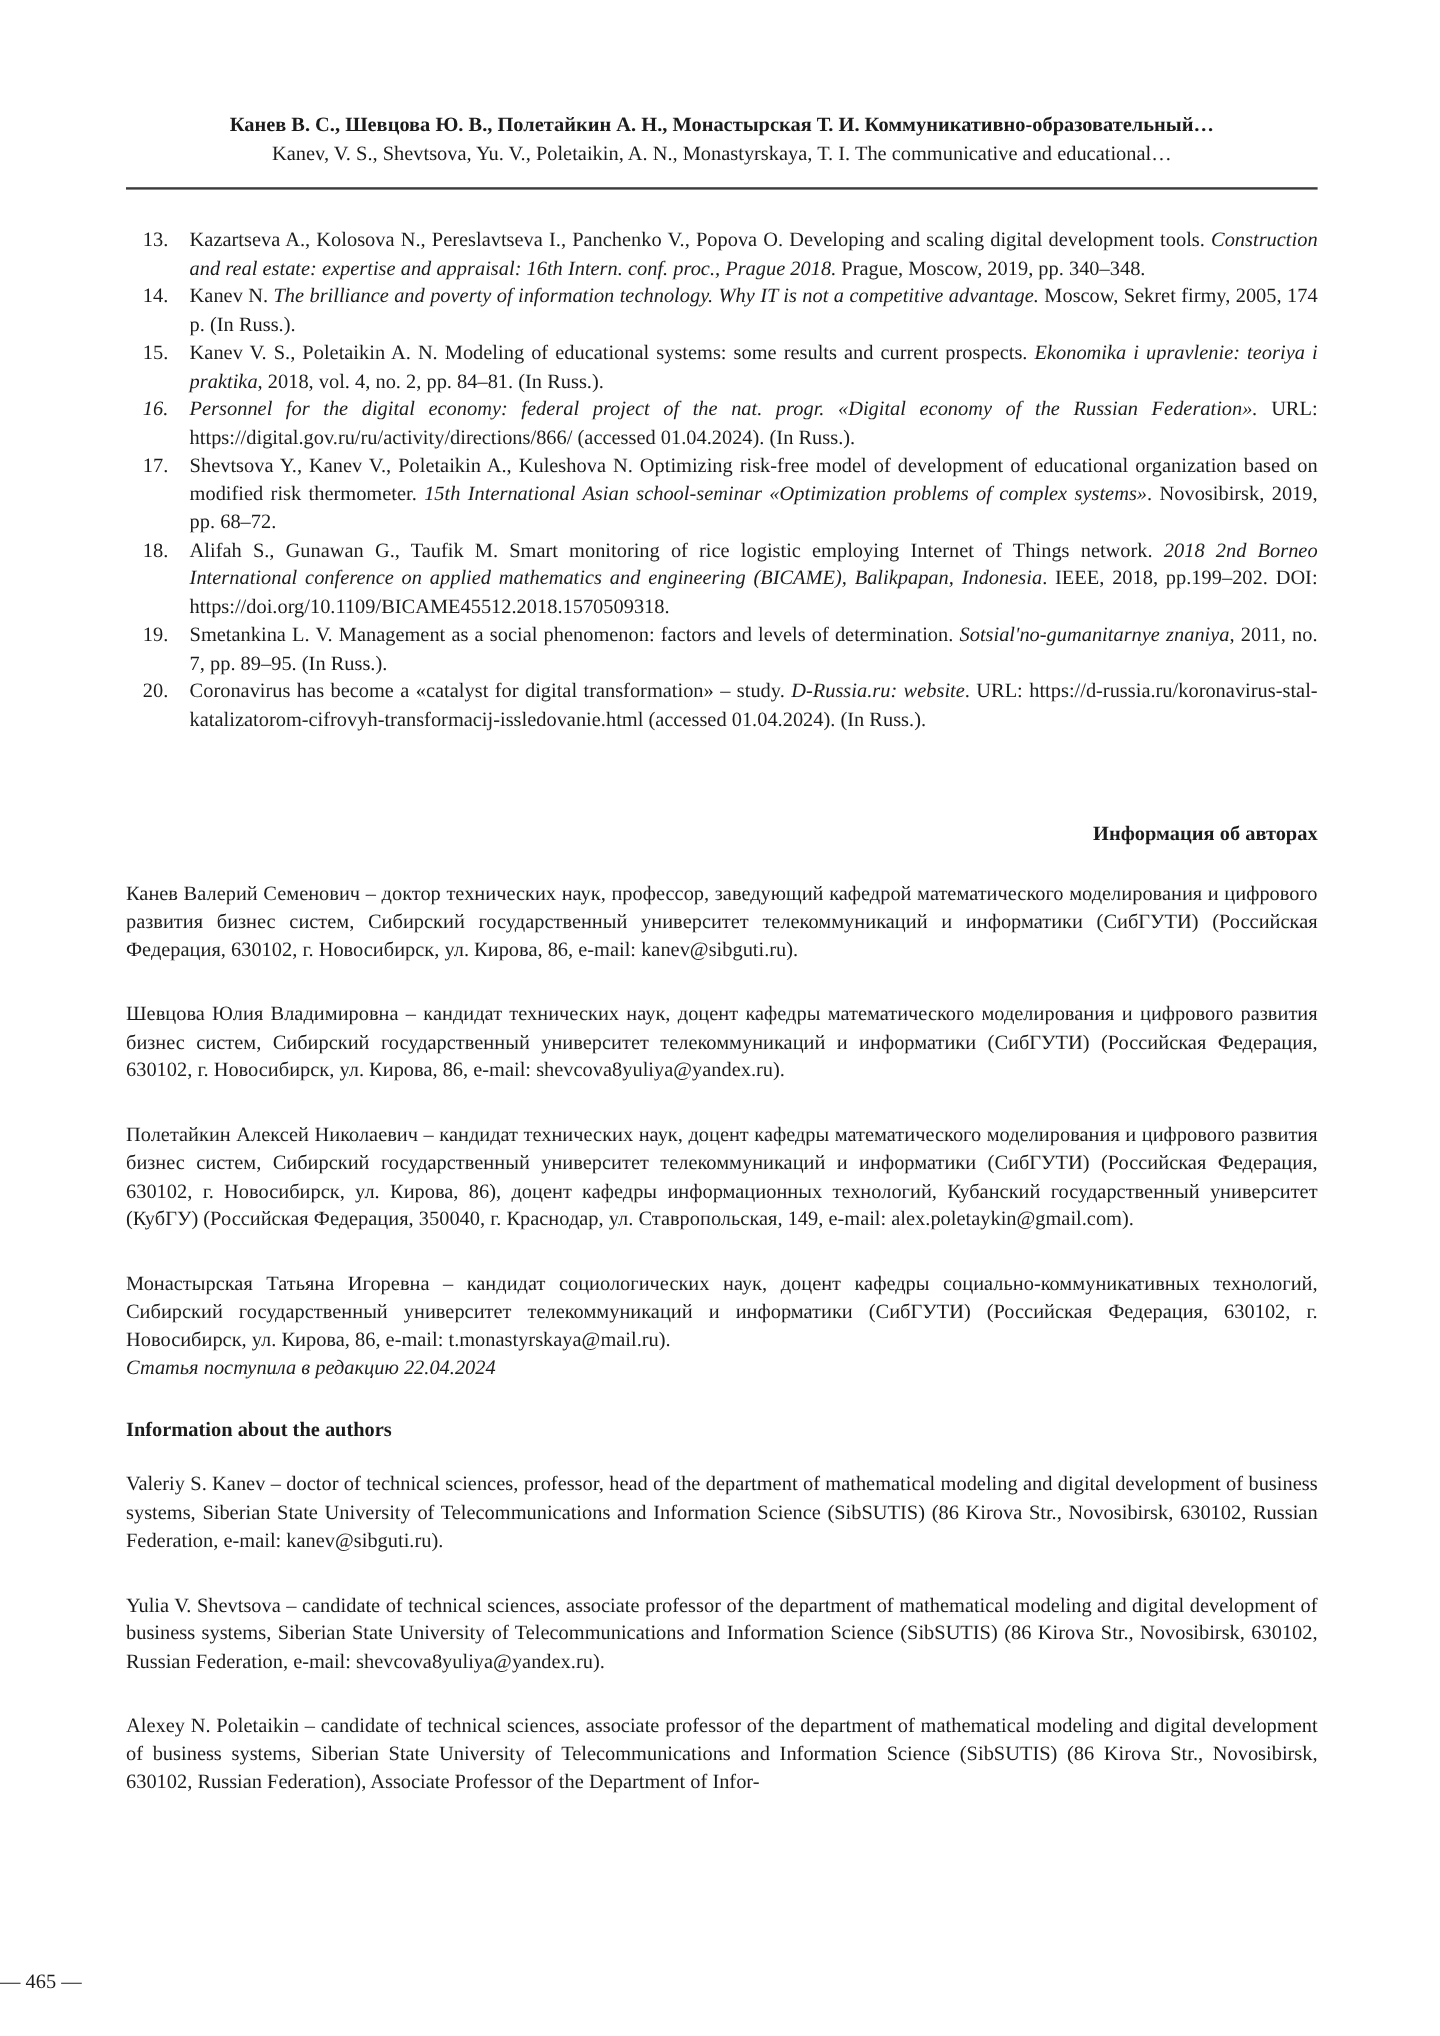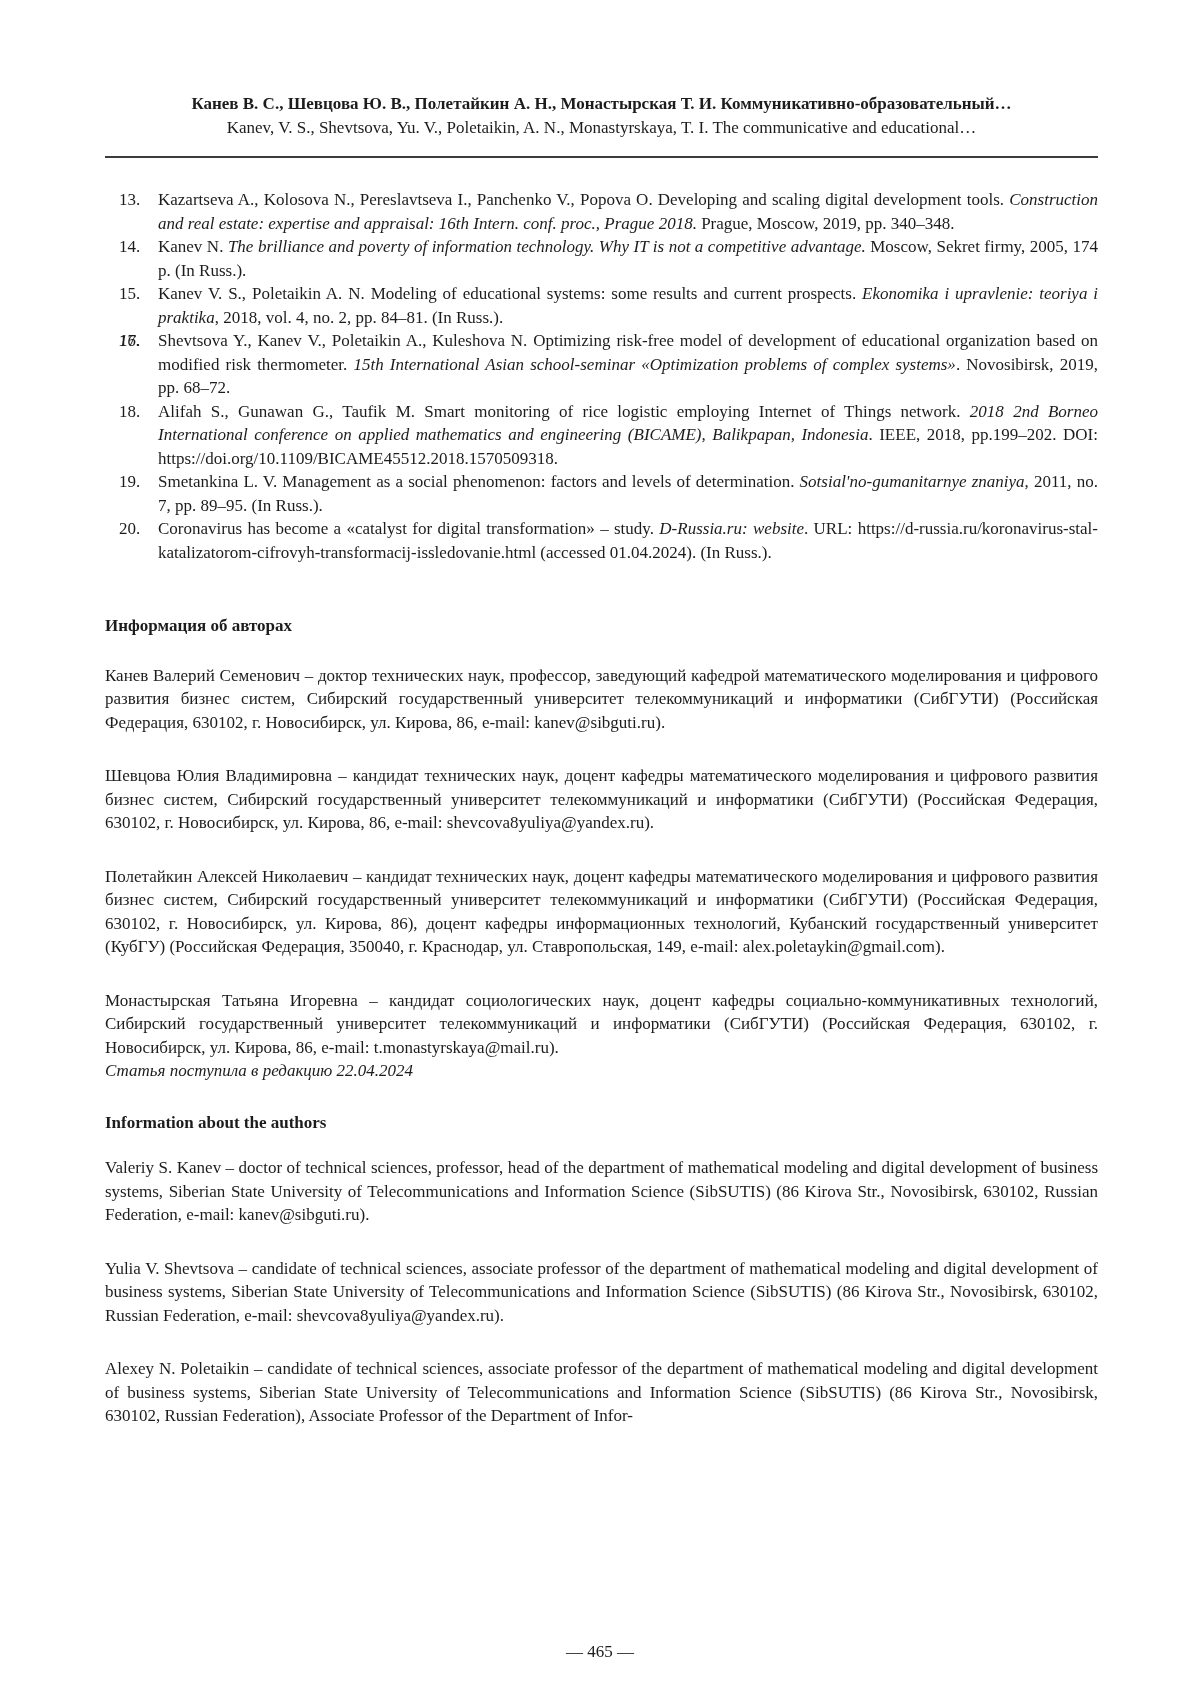--- a/index.html
+++ b/index.html
@@ -16,49 +16,49 @@
   .rh { text-align:center; font-size:17px; line-height:24px; }
   .rh-ru { font-weight:bold; }
   .rule { border:none; border-top:2px solid #3c3c3c; margin:16px 0 0 0; height:0; }
 
   .refs { margin-top:30px; font-size:17px; line-height:23.5px; }
   .ref { position:relative; padding-left:53px; text-align:justify; }
   .ref-num { position:absolute; left:14px; top:0; }
   .it { font-style:italic; }
 
   .sec-head { font-weight:bold; font-size:17px; line-height:23.5px; }
-  .sec-head.ru { margin-top:50px; }
+  .sec-head.ru { margin-top:72px;text-align:right; }
   .sec-head.en { margin-top:28px; }
 
   .para { font-size:17px; line-height:23.5px; text-align:justify; margin:30px 0 0 0; }
   .authors-ru .para:first-child { margin-top:26px; }
   .authors-en .para:first-child { margin-top:22px; }
   .para b { font-weight:normal; }
 
   .dates { font-size:17px; line-height:23.5px; font-style:italic; }
 
   .page-num {
     position:absolute; left:0; right:0; top:1642px;
-    text-align:center; font-size:17px; color:#1c1c1c;
+    font-size:17px; color:#1c1c1c;
   }
 </style>
 </head>
 <body>
 
 <div class="content">
 
   <div class="rh rh-ru">Канев В. С., Шевцова Ю. В., Полетайкин А. Н., Монастырская Т. И. Коммуникативно-образовательный…</div>
   <div class="rh rh-en">Kanev, V. S., Shevtsova, Yu. V., Poletaikin, A. N., Monastyrskaya, T. I. The communicative and educational…</div>
   <hr class="rule">
 
   <div class="refs">
       <div class="ref"><span class="ref-num">13.</span><span class="ref-text"><span>Kazartseva A., Kolosova N., Pereslavtseva I., Panchenko V., Popova O. Developing and scaling digital development tools. </span><span class="it">Construction and real estate: expertise and appraisal: 16th Intern. conf. proc., Prague 2018.</span><span> Prague, Moscow, 2019, pp. 340–348.</span></span></div>
       <div class="ref"><span class="ref-num">14.</span><span class="ref-text"><span>Kanev N. </span><span class="it">The brilliance and poverty of information technology. Why IT is not a competitive advantage.</span><span> Moscow, Sekret firmy, 2005, 174 p. (In Russ.).</span></span></div>
       <div class="ref"><span class="ref-num">15.</span><span class="ref-text"><span>Kanev V. S., Poletaikin A. N. Modeling of educational systems: some results and current prospects. </span><span class="it">Ekonomika i upravlenie: teoriya i praktika</span><span>, 2018, vol. 4, no. 2, pp. 84–81. (In Russ.).</span></span></div>
-      <div class="ref"><span class="ref-num it">16.</span></div>
+      <div class="ref"><span class="ref-num it">16.</span><span class="ref-text"><span class="it">Personnel for the digital economy: federal project of the nat. progr. «Digital economy of the Russian Federation».</span><span> URL: https://digital.gov.ru/ru/activity/directions/866/ (accessed 01.04.2024). (In Russ.).</span></span></div>
       <div class="ref"><span class="ref-num">17.</span><span class="ref-text"><span>Shevtsova Y., Kanev V., Poletaikin A., Kuleshova N. Optimizing risk-free model of development of educational organization based on modified risk thermometer. </span><span class="it">15th International Asian school-seminar «Optimization problems of complex systems»</span><span>. Novosibirsk, 2019, pp. 68–72.</span></span></div>
       <div class="ref"><span class="ref-num">18.</span><span class="ref-text"><span>Alifah S., Gunawan G., Taufik M. Smart monitoring of rice logistic employing Internet of Things network. </span><span class="it">2018 2nd Borneo International conference on applied mathematics and engineering (BICAME), Balikpapan, Indonesia</span><span>. IEEE, 2018, pp.199–202. DOI: https://doi.org/10.1109/BICAME45512.2018.1570509318.</span></span></div>
       <div class="ref"><span class="ref-num">19.</span><span class="ref-text"><span>Smetankina L. V. Management as a social phenomenon: factors and levels of determination. </span><span class="it">Sotsial'no-gumanitarnye znaniya</span><span>, 2011, no. 7, pp. 89–95. (In Russ.).</span></span></div>
       <div class="ref"><span class="ref-num">20.</span><span class="ref-text"><span>Coronavirus has become a «catalyst for digital transformation» – study. </span><span class="it">D-Russia.ru: website</span><span>. URL: https://d-russia.ru/koronavirus-stal-katalizatorom-cifrovyh-transformacij-issledovanie.html (accessed 01.04.2024). (In Russ.).</span></span></div>
     </div>
 
   <div class="sec-head ru">Информация об авторах</div>
   <div class="authors-ru">
       <p class="para"><b>Канев Валерий Семенович</b><span> – доктор технических наук, профессор, заведующий кафедрой математического моделирования и цифрового развития бизнес систем, Сибирский государственный университет телекоммуникаций и информатики (СибГУТИ) (Российская Федерация, 630102, г. Новосибирск, ул. Кирова, 86, e-mail: kanev@sibguti.ru).</span></p>
       <p class="para"><b>Шевцова Юлия Владимировна</b><span> – кандидат технических наук, доцент кафедры математического моделирования и цифрового развития бизнес систем, Сибирский государственный университет телекоммуникаций и информатики (СибГУТИ) (Российская Федерация, 630102, г. Новосибирск, ул. Кирова, 86, e-mail: shevcova8yuliya@yandex.ru).</span></p>

